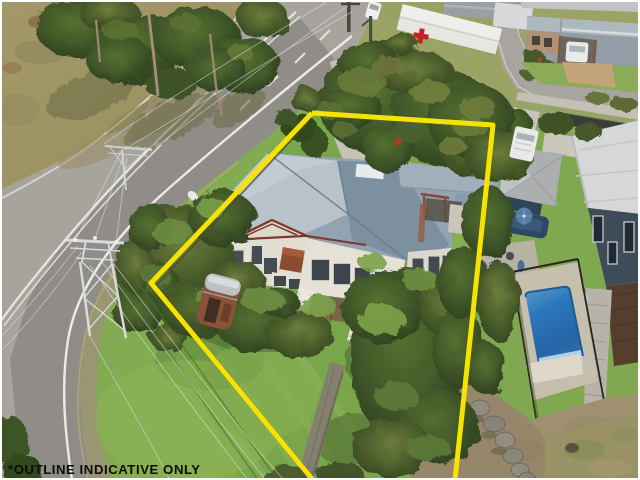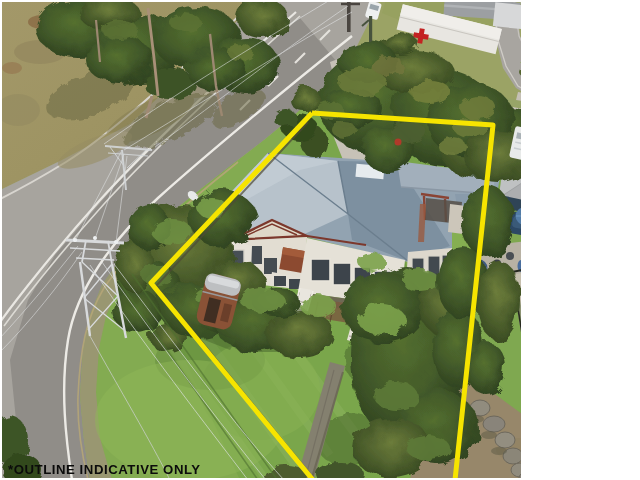--- a/index.html
+++ b/index.html
@@ -1,16 +1,16 @@
 <!DOCTYPE html>
 <html><head>
 <meta charset="utf-8">
 <style>
 html,body{margin:0;padding:0;background:#fff;}
-#wrap{width:521px;height:480px;position:relative;overflow:hidden;background:#fff;}
+#wrap{width:640px;height:480px;position:relative;overflow:hidden;background:#fff;}
 svg{display:block;}
 </style>
 </head>
 <body>
 <div id="wrap">
 <svg width="640" height="480" viewBox="0 0 640 480">
 <defs>
 <filter id="rough" x="-20%" y="-20%" width="140%" height="140%">
 <feTurbulence type="fractalNoise" baseFrequency="0.055" numOctaves="3" seed="7" result="n"></feTurbulence>
 <feDisplacementMap in="SourceGraphic" in2="n" scale="13"></feDisplacementMap>

